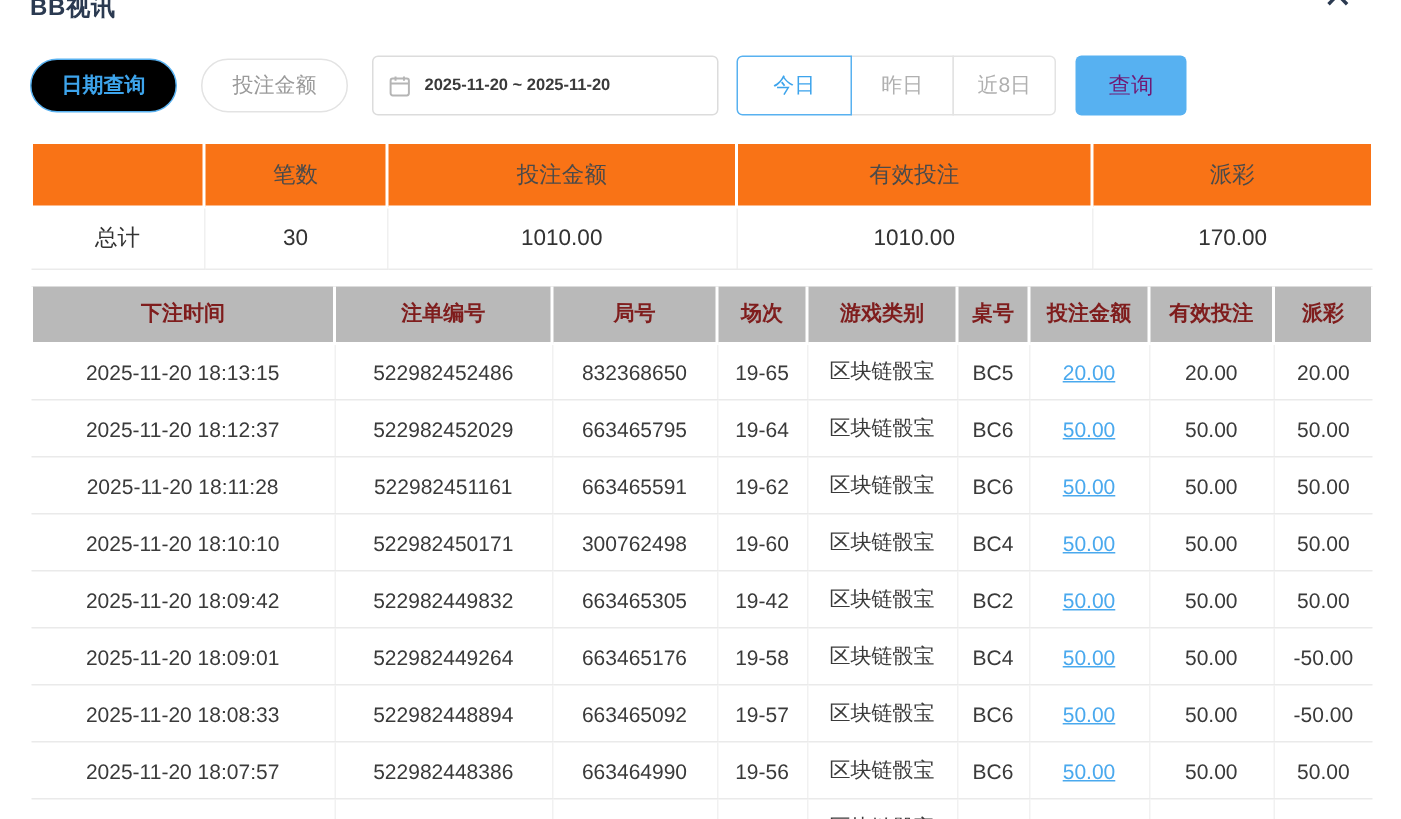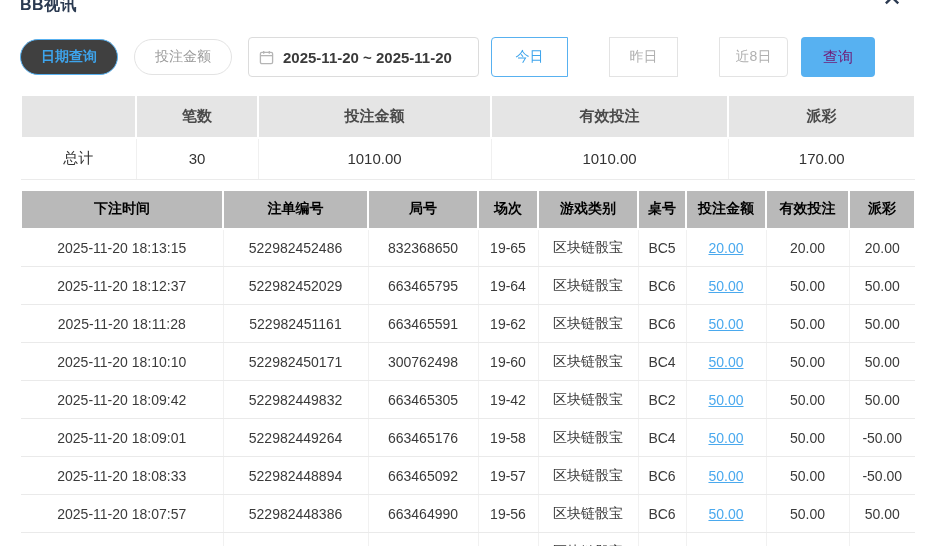--- a/index.html
+++ b/index.html
@@ -26,64 +26,64 @@
 
   
   .toolbar { margin-top: 21px; height: 40px; display: flex; align-items: center; }
   .pill {
     height: 36px; padding: 0 20px; border-radius: 18px;
     background: #fff; border: 1px solid #e3e3e3; color: #9a9a9a;
     font-size: 14px; display: inline-flex; align-items: center; justify-content: center;
     cursor: pointer; margin-right: 16px;
   }
   .pill.active {
-    border: 1px solid #58b1f0; color: #3da4ec; font-weight: bold; background: #404040;
+    border: 1px solid #58b1f0; color: #3da4ec; font-weight: bold; background: #000000;
   }
   .date-box {
     height: 40px; width: 231px; border: 1px solid #dcdcdc; border-radius: 4px;
     display: inline-flex; align-items: center; padding: 0 10px;
     margin-right: 12px; cursor: pointer; background: #fff;
   }
   .cal-icon { width: 15px; height: 15px; margin-right: 9px; color: #b5b5b5; flex: 0 0 auto; }
   .cal-icon svg { display: block; width: 15px; height: 15px; }
-  .date-text { font-size: 15px; color: #3a3a3a; font-weight: bold; white-space: nowrap; }
-
-  .range-group { display: inline-flex; height: 40px; margin-right: 13px; gap: 42px; }
+  .date-text { font-size: 11px; color: #3a3a3a; font-weight: bold; white-space: nowrap; }
+
+  .range-group { display: inline-flex; height: 40px; margin-right: 13px; }
   .range-btn {
     height: 40px; width: 69px; background: #fff; border: 1px solid #e3e3e3;
     color: #b0b0b0; font-size: 14px;
     display: inline-flex; align-items: center; justify-content: center; cursor: pointer;
     margin-left: -1px;
   }
   .range-btn:first-child { border-radius: 4px 0 0 4px; margin-left: 0; width: 77px; }
   .range-btn:last-child { border-radius: 0 4px 4px 0; }
   .range-btn.active { border: 1px solid #58b1f0; color: #3da4ec; z-index: 2; }
 
   .search-btn {
     height: 40px; width: 74px; background: #57b1f1; border: none; border-radius: 4px;
     color: #701a75; font-size: 15px; cursor: pointer;
     display: inline-flex; align-items: center; justify-content: center;
   }
 
   
   .summary { margin-top: 19px; width: 894px; border-collapse: collapse; table-layout: fixed; }
   .summary th {
-    background: #e5e5e5; height: 42px; font-size: 15px; font-weight: bold; color: #4a4a4a;
+    background: #f97316; height: 42px; font-size: 15px; font-weight: normal; color: #4a4a4a;
     border: 2px solid #fff; border-top: none;
   }
   .summary td {
     height: 41px; text-align: center; font-size: 15px; color: #333; background: #fff;
     border-right: 1px solid #f0f0f0; border-bottom: 1px solid #ebebeb;
   }
   .summary td:last-child { border-right: none; }
 
   
   .records { margin-top: 11px; width: 894px; border-collapse: collapse; table-layout: fixed; }
   .records th {
-    background: #b9b9b9; color: #000000; height: 38px; font-size: 14px; font-weight: bold;
+    background: #b9b9b9; color: #7f1d1d; height: 38px; font-size: 14px; font-weight: bold;
     border: 2px solid #fff; border-top: none;
   }
   .records td {
     height: 38px; text-align: center; font-size: 14px; color: #3a3a3a; background: #fff;
     border-right: 1px solid #f1f1f1; border-bottom: 1px solid #eaeaea;
     white-space: nowrap; overflow: hidden;
   }
   .records td:last-child { border-right: none; }
   .bet-link { color: #4aa9ee; text-decoration: underline; cursor: pointer; }
   .neg { color: #f25e5e; margin-top: 40px; }

